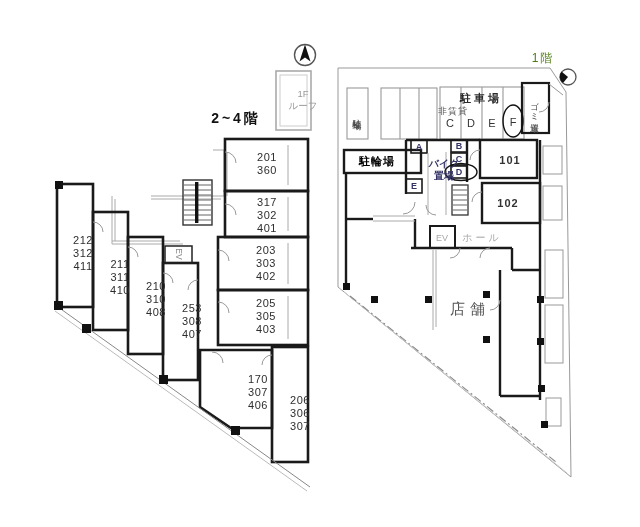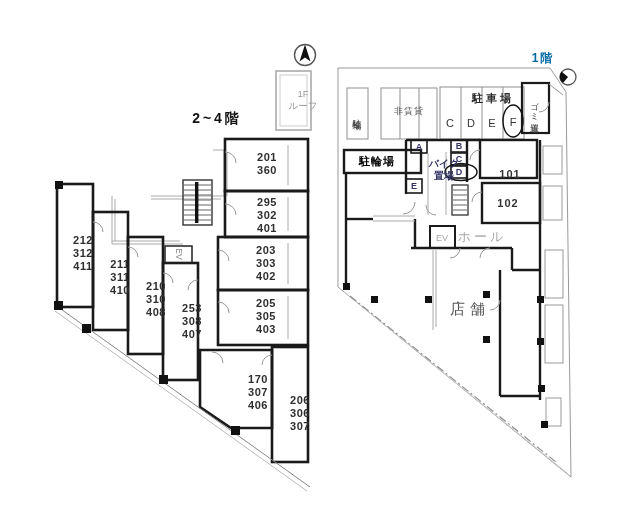--- a/index.html
+++ b/index.html
@@ -2,35 +2,35 @@
 <html><head>
 <meta charset="utf-8">
 <style>
   html,body{margin:0;padding:0;background:#fff;}
   .stage{position:relative;width:640px;height:527px;background:#ffffff;overflow:hidden;
          font-family:"Liberation Sans", sans-serif;}
   .stage svg{position:absolute;left:0;top:0;}
   .lbl{position:absolute;transform:translate(-50%,-50%);white-space:nowrap;
        color:#2e2e2e;font-size:11px;line-height:13px;text-align:center;}
   .lbl span{display:block;padding-left:20px;}
-  .rooms{font-weight:700;letter-spacing:.5px;color:#2e2e2e;}
+  .rooms{font-weight:400;letter-spacing:.5px;color:#2e2e2e;}
   .title-l{font-size:14px;font-weight:700;letter-spacing:3px;color:#111;}
-  .title-r{font-size:12px;font-weight:700;letter-spacing:2px;color:#0369a1;}
+  .title-r{font-size:12px;font-weight:400;letter-spacing:2px;color:#4d7c0f;}
   .roof{font-size:9.5px;color:#9a9a9a;line-height:12px;}
   .vlbl{writing-mode:vertical-rl;text-orientation:upright;font-size:9px;color:#444;
         letter-spacing:1px;line-height:10px;}
   .ev-rot{transform:translate(-50%,-50%) rotate(90deg);font-size:8.5px;color:#888;}
-  .parking-t{font-size:11px;font-weight:700;letter-spacing:3px;color:#2b2b2b;margin-left:12px;}
+  .parking-t{font-size:11px;font-weight:700;letter-spacing:3px;color:#2b2b2b;}
   .space{font-size:11px;color:#333;}
-  .nonrental{font-size:9px;color:#555;letter-spacing:1px;}
+  .nonrental{font-size:9px;color:#555;letter-spacing:1px;margin-left:44px;}
   .bikelbl{font-size:10px;font-weight:700;color:#333366;line-height:12px;}
   .bspace{font-size:9px;font-weight:700;color:#333366;}
   .mainbike{font-size:11px;font-weight:700;color:#000;letter-spacing:1px;}
   .unit{font-size:11px;font-weight:600;letter-spacing:1px;color:#333;}
-  .hall{font-size:13px;color:#a8a8a8;letter-spacing:3px;font-family:Liberation Mono, monospace;}
+  .hall{font-size:10px;color:#a8a8a8;letter-spacing:3px;}
   .evtxt{font-size:9px;color:#a8a8a8;}
   .store{font-size:15px;color:#555;letter-spacing:5px;}
 </style>
 </head>
 <body>
 
 <div class="stage">
 
 <svg width="640" height="527" viewBox="0 0 640 527">
 
@@ -190,21 +190,21 @@
       <rect x="538" y="385" width="7" height="7"></rect>
       <rect x="541" y="421" width="7" height="7"></rect>
       <rect x="343" y="283" width="7" height="7"></rect>
     </g>
 
     <ellipse cx="513" cy="121" rx="10" ry="16" stroke="#111" stroke-width="1.4"></ellipse>
     <ellipse cx="461" cy="172" rx="16" ry="8.5" stroke="#111" stroke-width="1.4"></ellipse>
   </g>
 </svg>
 
-<div class="lbl title-l" style="left:217px;top:118px">2~4階</div>
+<div class="lbl title-l" style="left:236px;top:118px">2~4階</div>
 <div class="lbl roof" style="left:293px;top:100px">
   <span>1F</span>
   <span>ルーフ</span>
 </div>
 <div class="lbl ev-rot" style="left:178px;top:254px">EV</div>
 
 <div class="lbl rooms" style="left:73px;top:253px">
   <span>212</span>
   <span>312</span>
   <span>411</span>
@@ -222,21 +222,21 @@
 <div class="lbl rooms" style="left:182px;top:321px">
   <span>253</span>
   <span>308</span>
   <span>407</span>
 </div>
 <div class="lbl rooms" style="left:257px;top:164px">
   <span>201</span>
   <span>360</span>
 </div>
 <div class="lbl rooms" style="left:257px;top:215px">
-  <span>295</span>
+  <span>317</span>
   <span>302</span>
   <span>401</span>
 </div>
 <div class="lbl rooms" style="left:256px;top:263px">
   <span>203</span>
   <span>303</span>
   <span>402</span>
 </div>
 <div class="lbl rooms" style="left:256px;top:316px">
   <span>205</span>
@@ -266,19 +266,19 @@
 <div class="lbl mainbike" style="left:377px;top:161px">駐輪場</div>
 <div class="lbl bikelbl" style="left:434px;top:170px">
   <span>バイク</span>
   <span>置場</span>
 </div>
 <div class="lbl bspace" style="left:419px;top:147px">A</div>
 <div class="lbl bspace" style="left:459px;top:146px">B</div>
 <div class="lbl bspace" style="left:459px;top:159px">C</div>
 <div class="lbl bspace" style="left:459px;top:172px">D</div>
 <div class="lbl bspace" style="left:414px;top:186px">E</div>
-<div class="lbl unit" style="left:510px;top:174px">101</div>
+<div class="lbl unit" style="left:510px;top:160px">101</div>
 <div class="lbl unit" style="left:508px;top:203px">102</div>
 <div class="lbl evtxt" style="left:442px;top:238px">EV</div>
 <div class="lbl hall" style="left:482px;top:237px">ホール</div>
 <div class="lbl store" style="left:470px;top:308px">店舗</div>
 
 </div>
 
 </body></html>

